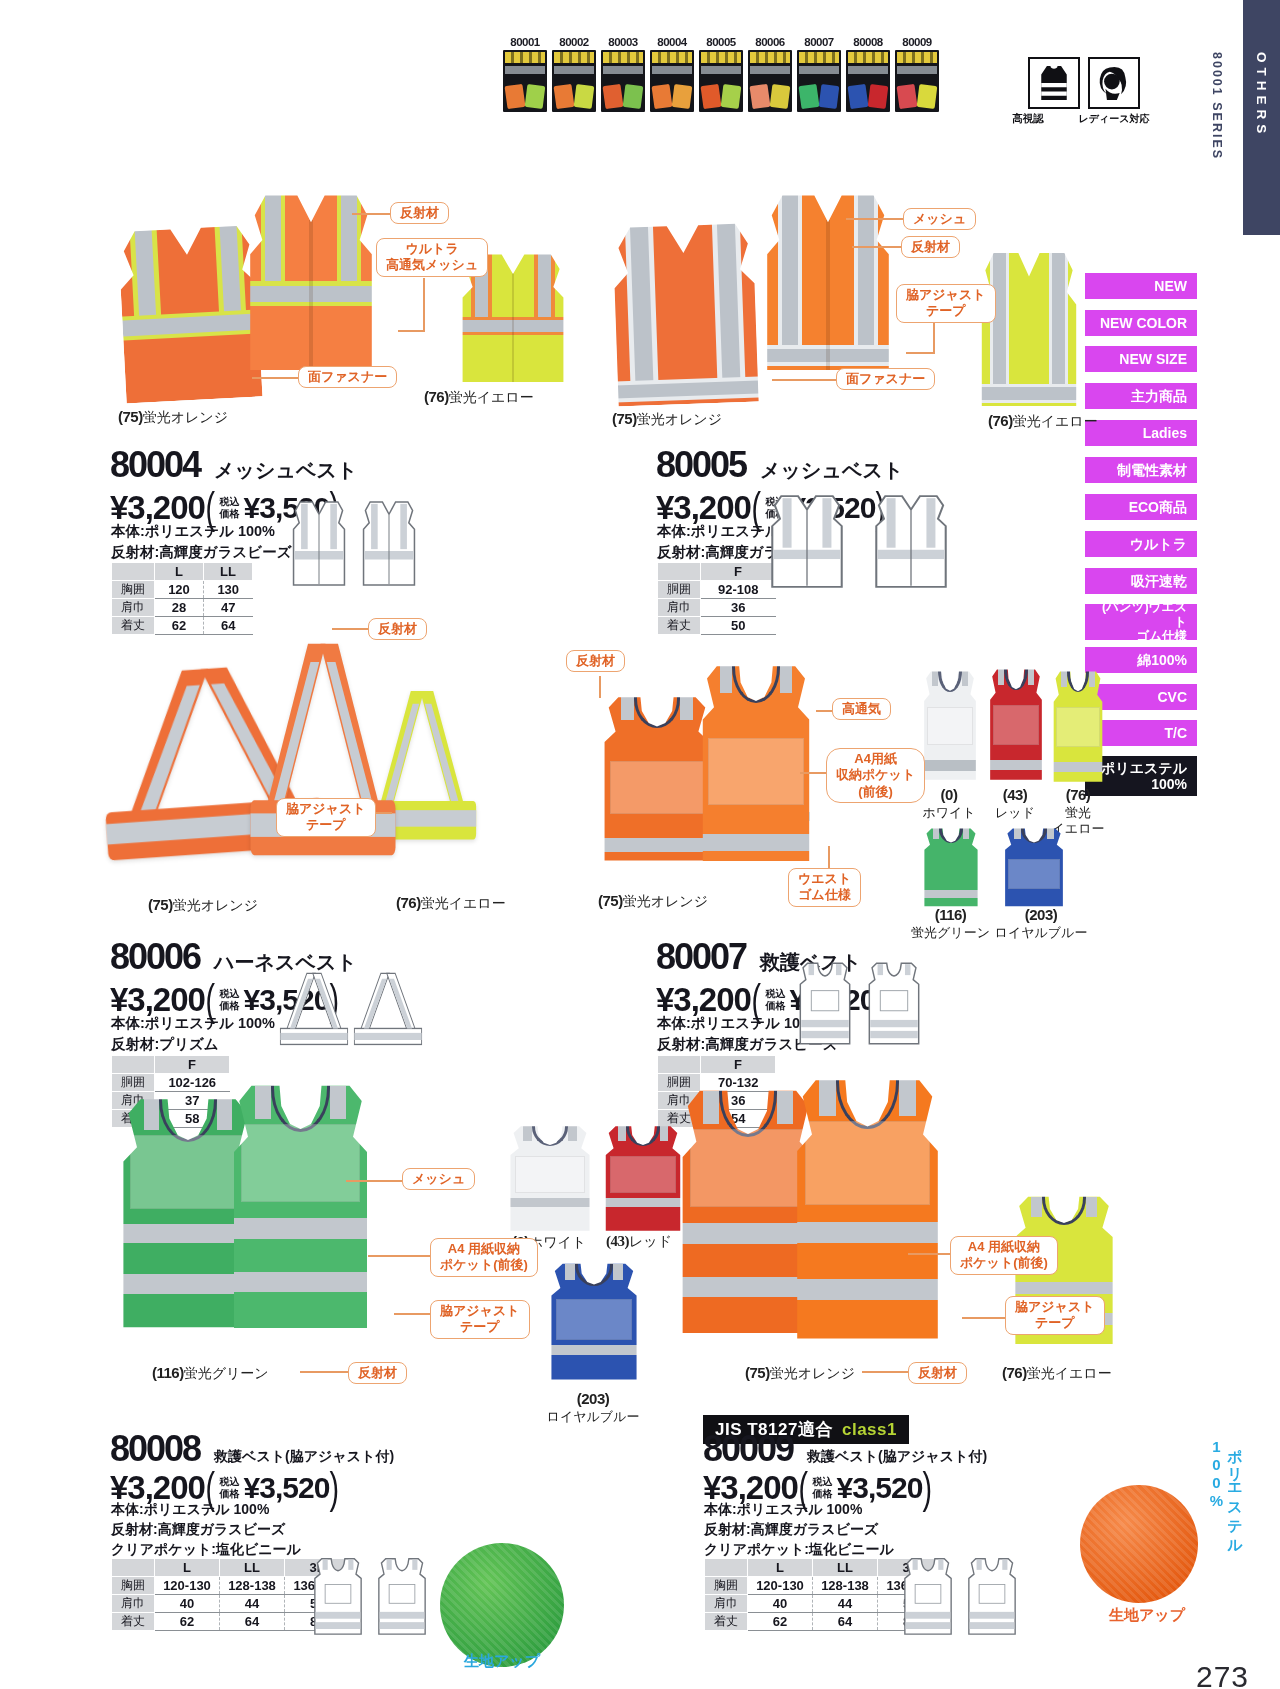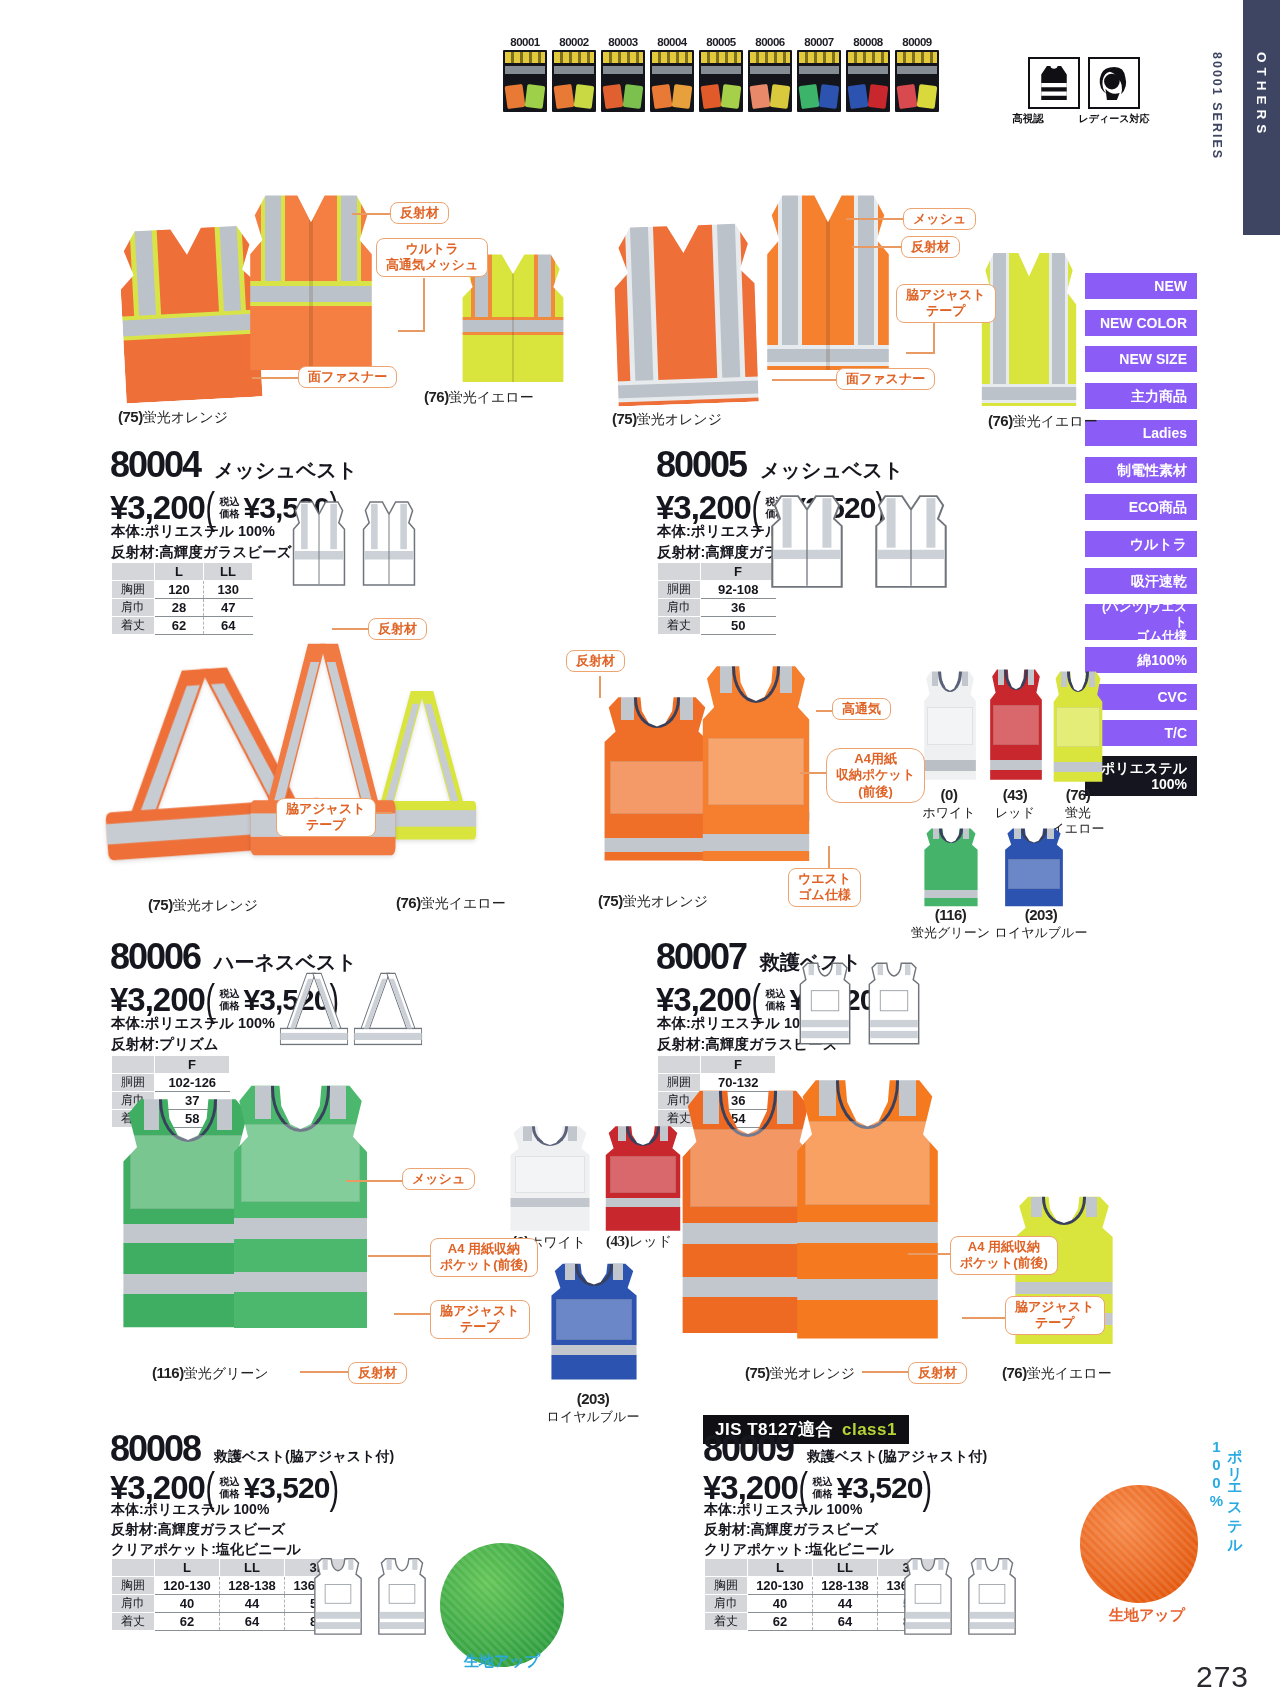--- a/index.html
+++ b/index.html
@@ -28,21 +28,21 @@
   .fbox{position:absolute;width:52px;height:52px;border:2.5px solid #101014;background:#fff;
         display:flex;align-items:center;justify-content:center;box-sizing:border-box;}
   .flabel{position:absolute;font-size:10.5px;font-weight:bold;color:#101014;text-align:center;}
   
   .series-tab{position:absolute;left:1243px;top:0;width:37px;height:235px;background:#3e4563;
               display:flex;justify-content:center;padding-top:52px;box-sizing:border-box;}
   .series-tab span{writing-mode:vertical-rl;color:#fff;font-size:13.5px;font-weight:bold;letter-spacing:5px;}
   .series-code{position:absolute;left:1210px;top:52px;writing-mode:vertical-rl;color:#3e4563;
                font-size:12.5px;font-weight:bold;letter-spacing:2px;}
   
-  .tag{position:absolute;left:1085px;width:112px;height:26px;background:#8b5cf6;color:#fff;
+  .tag{position:absolute;left:1085px;width:112px;height:26px;background:#d946ef;color:#fff;
        display:flex;align-items:center;justify-content:flex-end;text-align:right;
        padding:0 10px;box-sizing:border-box;font-size:14px;font-weight:bold;
        white-space:pre-line;line-height:1.15;}
   .tag.tall{height:36px;font-size:12.5px;}
   .tag.active{height:40px;background:#15151f;font-size:14px;}
   
   .sec-title{position:absolute;display:flex;align-items:baseline;gap:14px;white-space:nowrap;}
   .code{font-size:36px;font-weight:bold;letter-spacing:-2px;color:#16161e;}
   .pname{font-size:20px;font-weight:bold;}
   .pname.sm{font-size:14px;text-align:center;}

